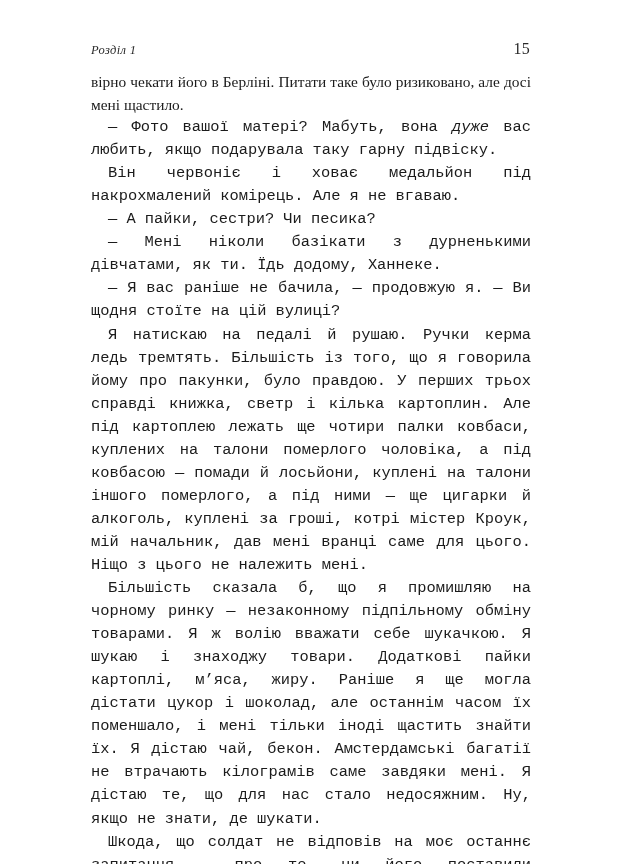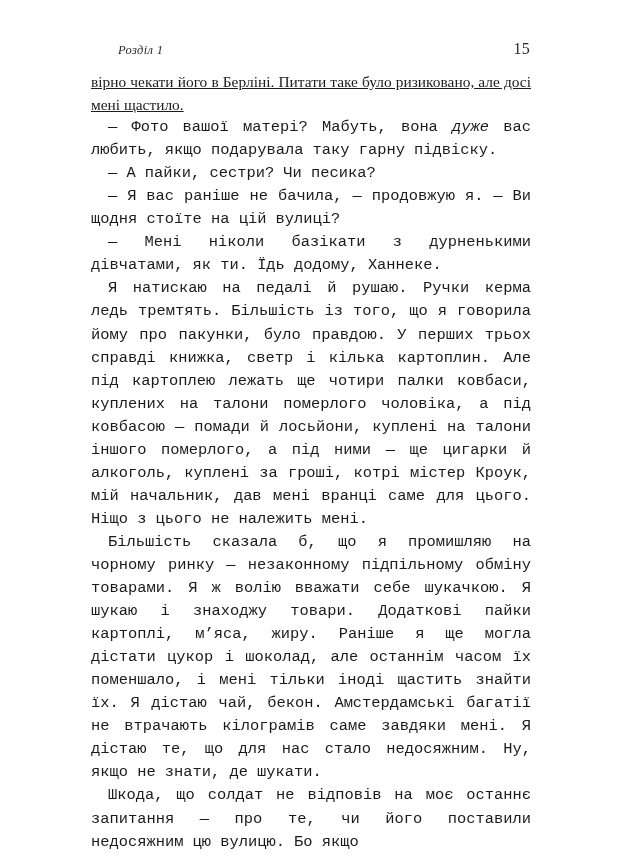--- a/index.html
+++ b/index.html
@@ -23,21 +23,20 @@
   
   .running-head {
     position: absolute;
     left: 91px;
     right: 91px;
     top: 40px;
     height: 20px;
     display: flex;
     align-items: baseline;
     justify-content: space-between;
-    margin-left: 27px;
   }
   .running-head .chapter {
     font-style: italic;
     font-size: 12.5px;
     letter-spacing: 0.35px;
     color: #2a2a2a;
     white-space: nowrap;
   }
   .running-head .folio {
     font-size: 16px;
@@ -62,40 +61,40 @@
     letter-spacing: 0.01px;
     hyphens: manual;
     -webkit-hyphens: manual;
   }
   .textblock p.indent {
     text-indent: 17px;
     font-family: Liberation Mono, monospace;
   }
   .textblock p.flush {
     text-indent: 0;
-    text-decoration: underline;
   }
   em {
     font-style: italic;
   }
 </style>
 </head>
 <body>
 
 <div class="page">
 
   <div class="running-head">
     <span class="chapter">Розділ 1</span>
     <span class="folio">15</span>
   </div>
 
   <div class="textblock">
     <p class="flush">вірно чекати його в Берліні. Питати таке було ризиковано, але досі мені щастило.</p>
     <p class="indent" id="p2-host">— Фото вашої матері? Мабуть, вона <em>дуже</em> вас любить, якщо подарувала таку гарну підвіску.</p>
+    <p class="indent">Він червоніє і ховає медальйон під накрохмалений комірець. Але я не вгаваю.</p>
     <p class="indent">— А пайки, сестри? Чи песика?</p>
+    <p class="indent">— Мені ніколи базікати з дурненькими дівчатами, як ти. Їдь додому, Ханнеке.</p>
     <p class="indent">— Я вас раніше не бачила, — продовжую я. — Ви щодня стоїте на цій вулиці?</p>
-    <p class="indent">— Мені ніколи базікати з дурненькими дівчатами, як ти. Їдь додому, Ханнеке.</p>
     <p class="indent">Я натискаю на педалі й рушаю. Ручки керма ледь тремтять. Більшість із того, що я говорила йому про пакунки, було правдою. У перших трьох справді книжка, светр і кілька картоплин. Але під картоплею лежать ще чотири палки ковбаси, куплених на талони померлого чоловіка, а під ковбасою — помади й лосьйони, куплені на талони іншого померлого, а під ними — ще цигарки й алкоголь, куплені за гроші, котрі містер Кроук, мій начальник, дав мені вранці саме для цього. Ніщо з цього не належить мені.</p>
     <p class="indent">Більшість сказала б, що я промишляю на чорному ринку — незаконному підпільному обміну товарами. Я ж волію вважати себе шукачкою. Я шукаю і знаходжу товари. Додаткові пайки картоплі, м’яса, жиру. Раніше я ще могла дістати цукор і шоколад, але останнім часом їх поменшало, і мені тільки іноді щастить знайти їх. Я дістаю чай, бекон. Амстердамські багатії не втрачають кілограмів саме завдяки мені. Я дістаю те, що для нас стало недосяжним. Ну, якщо не знати, де шукати.</p>
     <p class="indent">Шкода, що солдат не відповів на моє останнє запитання — про те, чи його поставили недосяжним цю вулицю. Бо якщо</p>
   </div>
 
 </div>
 
 </body></html>

